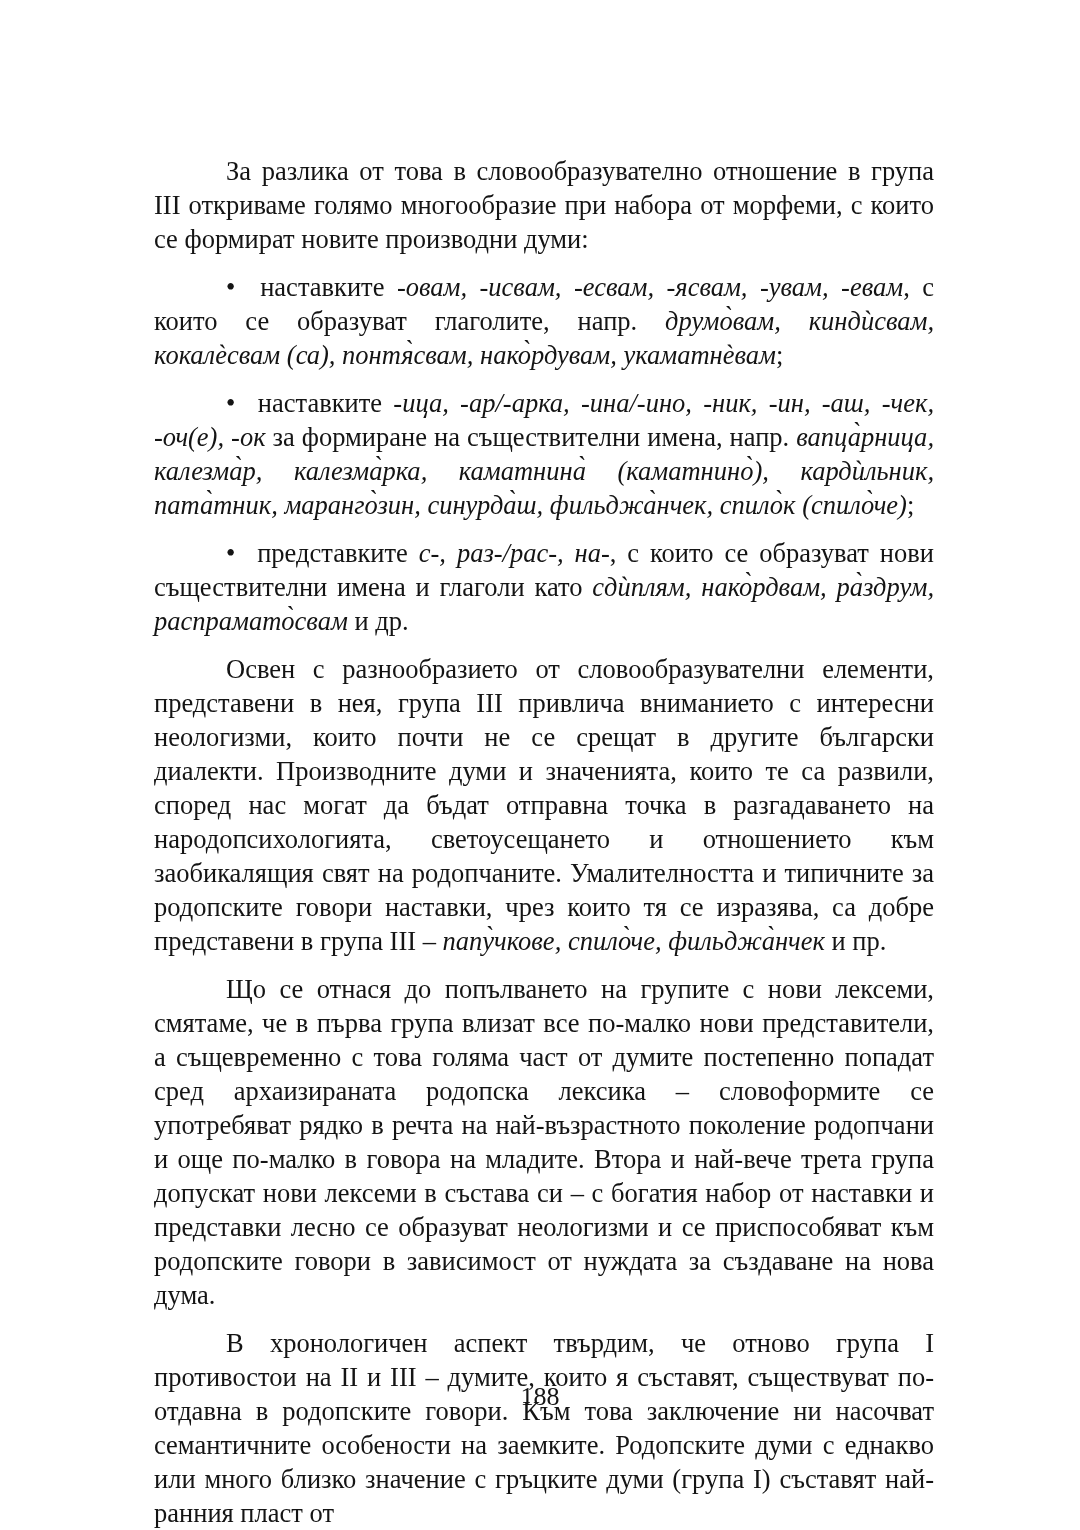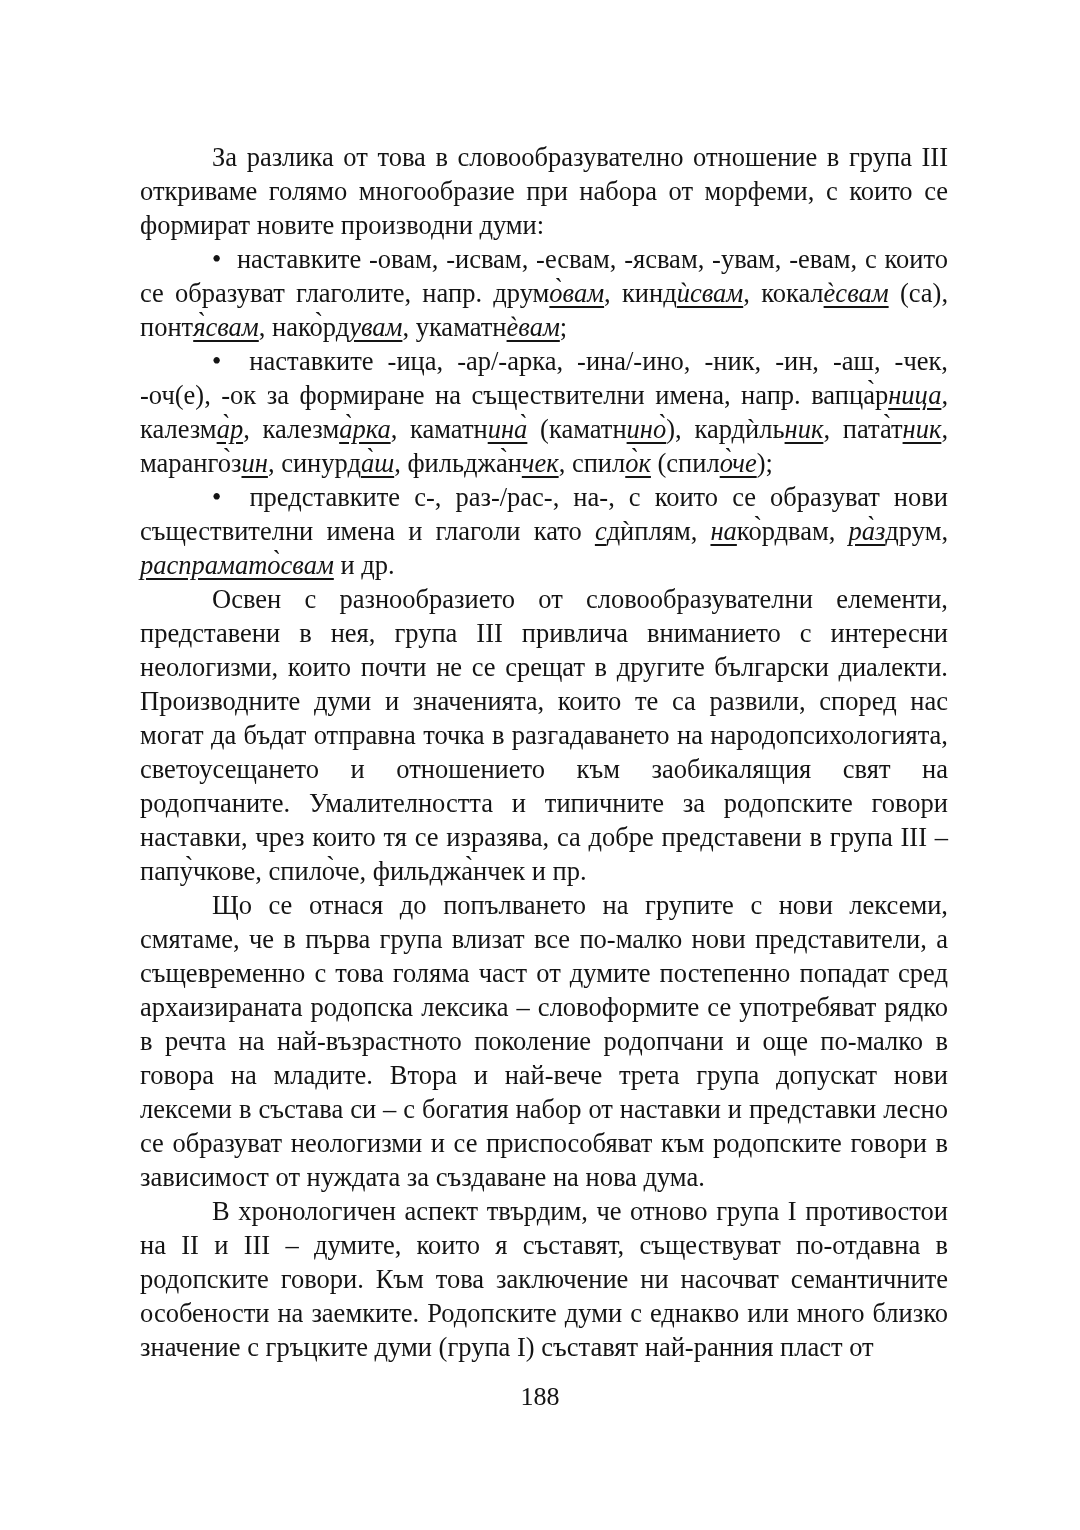--- a/index.html
+++ b/index.html
@@ -13,27 +13,26 @@
     overflow:hidden;
   }
   .text-block {
     position:absolute;
     left:140px; top:140px;
     width:808px;
     font-size:26.5px;
     line-height:34px;
     text-align:justify;
   }
-  .para { margin:0; text-indent:72px; }
+  .para { margin:14px; text-indent:72px; }
   .s-n { font-style:normal; }
-  .s-i { }
+  .s-i { font-style:italic; }
   .s-b { font-weight:normal; }
   .s-iu {
     font-style:italic;
-    text-decoration:underline;
     text-decoration-thickness:1.5px;
     text-underline-offset:4px;
   }
   .footer {
     position:absolute;
     top:1382px; left:0;
     width:100%;
     text-align:center;
     font-size:26px;
   }

